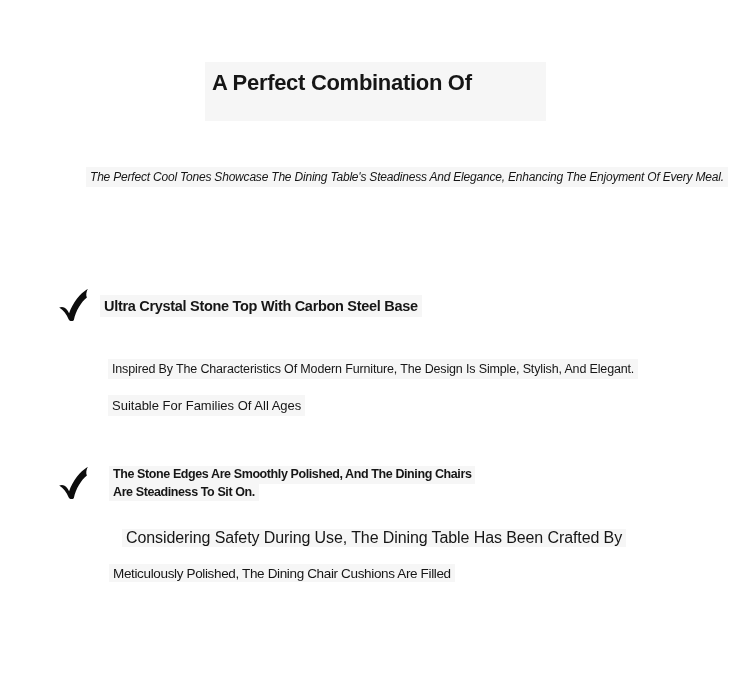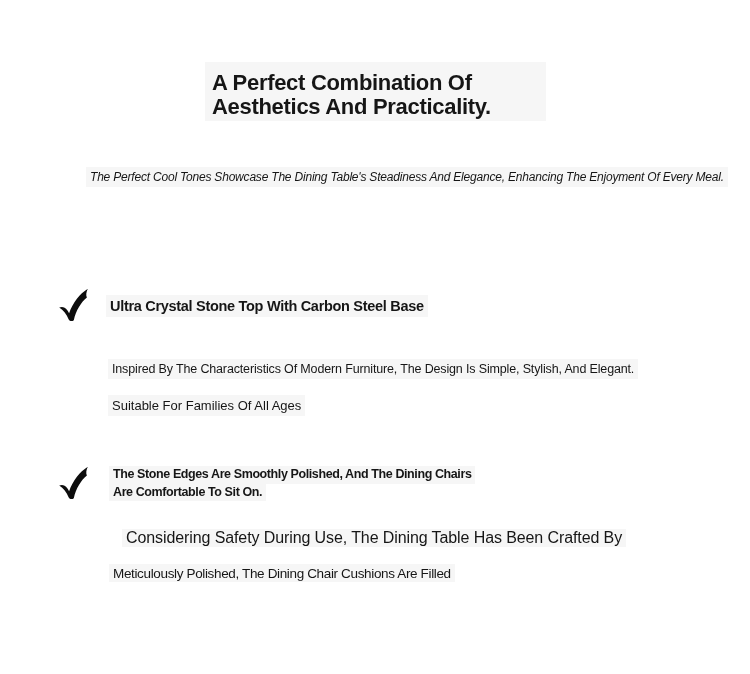--- a/index.html
+++ b/index.html
@@ -63,21 +63,21 @@
   .check{
     position:absolute;
     left:57px;
     width:35px; height:35px;
   }
   .check-1{ top:288px; }
   .check-2{ top:466px; }
 
   .feat-heading-1{
     position:absolute;
-    left:106px; top:295px;
+    left:100px; top:295px;
     font-size:14.5px;
     font-weight:700;
     letter-spacing:-0.3px;
     line-height:18px;
   }
 
   .para{ position:absolute; }
   .para .line{ display:block; }
 
   .para-1{
@@ -118,21 +118,20 @@
   .para-4 .line .hl{ padding:1.5px 4px; }
 </style>
 </head>
 <body>
 
 <div class="page">
 
   <div class="title-box">
     <h1 class="title">
       <span class="tline">A Perfect Combination Of</span>
-      <span class="tline">Aesthetics And Practicality.</span>
     </h1>
   </div>
 
   <div class="subtitle">
     <span class="hl">The Perfect Cool Tones Showcase The Dining Table's Steadiness And Elegance, Enhancing The Enjoyment Of Every Meal.</span>
   </div>
 
   <div class="check check-1">
     <svg viewBox="0 0 35 35" width="35" height="35" aria-hidden="true">
       <path fill="var(--icon)" d="M2.2 19.5
@@ -162,21 +161,21 @@
         C6.8 17.8 9.9 20.3 12.1 25.2
         C15.9 14.6 22.4 6.2 30.8 0.8
         C29.2 4.4 28.8 7.2 29.9 9.6
         C23.7 14.8 19.0 22.6 16.8 32.2
         C15.0 33.6 12.9 33.3 11.7 31.4
         C9.6 26.3 6.4 22.3 2.2 19.5 Z"></path>
     </svg>
   </div>
   <div class="para feat-heading-2">
     <span class="line"><span class="hl">The Stone Edges Are Smoothly Polished, And The Dining Chairs</span></span>
-    <span class="line"><span class="hl">Are Comfortable To Sit On.</span></span>
+    <span class="line"><span class="hl">Are Steadiness To Sit On.</span></span>
   </div>
 
   <div class="para para-3">
     <span class="line"><span class="hl">Considering Safety During Use, The Dining Table Has Been Crafted By</span></span>
   </div>
 
   <div class="para para-4">
     <span class="line"><span class="hl">Meticulously Polished, The Dining Chair Cushions Are Filled</span></span>
   </div>
 

